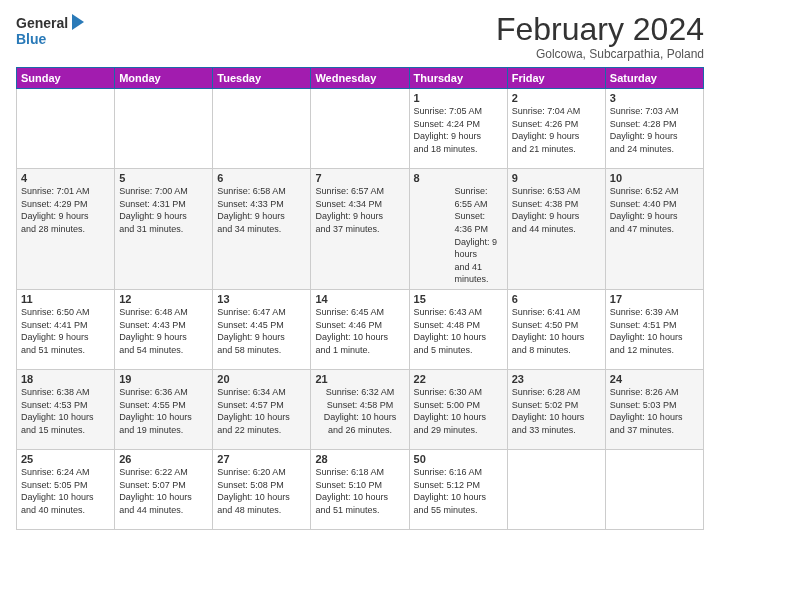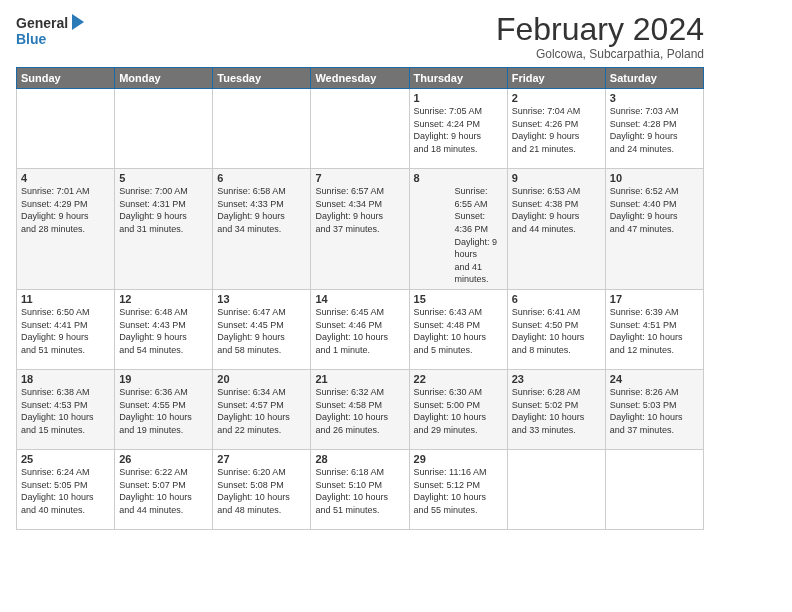--- a/index.html
+++ b/index.html
@@ -39,21 +39,21 @@
     .subtitle {
       font-size: 12px;
       color: #555;
     }
     .calendar-table {
       width: 100%;
       border-collapse: collapse;
       table-layout: fixed;
     }
     .calendar-table th {
-      background: #737373;
+      background: #a21caf;
       color: #fff;
       font-size: 11px;
       font-weight: bold;
       padding: 4px 4px;
       text-align: left;
       border: 1px solid #1a6aa8;
     }
     .calendar-table td {
       border: 1px solid #ccc;
       vertical-align: top;
@@ -260,21 +260,21 @@
           </td>
           <td>
             <span class="day-number">20</span>
             <div class="day-info" style="white-space: pre-line;">Sunrise: 6:34 AM
 Sunset: 4:57 PM
 Daylight: 10 hours
 and 22 minutes.</div>
           </td>
           <td>
             <span class="day-number">21</span>
-            <div class="day-info" style="white-space: pre-line;">Sunrise: 6:32 AM
+            <div class="day-info" style="white-space: pre-line; text-align: center;">Sunrise: 6:32 AM
 Sunset: 4:58 PM
 Daylight: 10 hours
 and 26 minutes.</div>
           </td>
           <td>
             <span class="day-number">22</span>
             <div class="day-info" style="white-space: pre-line;">Sunrise: 6:30 AM
 Sunset: 5:00 PM
 Daylight: 10 hours
 and 29 minutes.</div>
@@ -317,22 +317,22 @@
 and 48 minutes.</div>
           </td>
           <td>
             <span class="day-number">28</span>
             <div class="day-info" style="white-space: pre-line;">Sunrise: 6:18 AM
 Sunset: 5:10 PM
 Daylight: 10 hours
 and 51 minutes.</div>
           </td>
           <td>
-            <span class="day-number">29</span>
-            <div class="day-info" style="white-space: pre-line;">Sunrise: 11:16 AM
+            <span class="day-number">50</span>
+            <div class="day-info" style="white-space: pre-line;">Sunrise: 6:16 AM
 Sunset: 5:12 PM
 Daylight: 10 hours
 and 55 minutes.</div>
           </td>
           <td class="empty-cell"></td>
           <td class="empty-cell"></td>
         </tr>
       </tbody>
   </table>
 </div>

